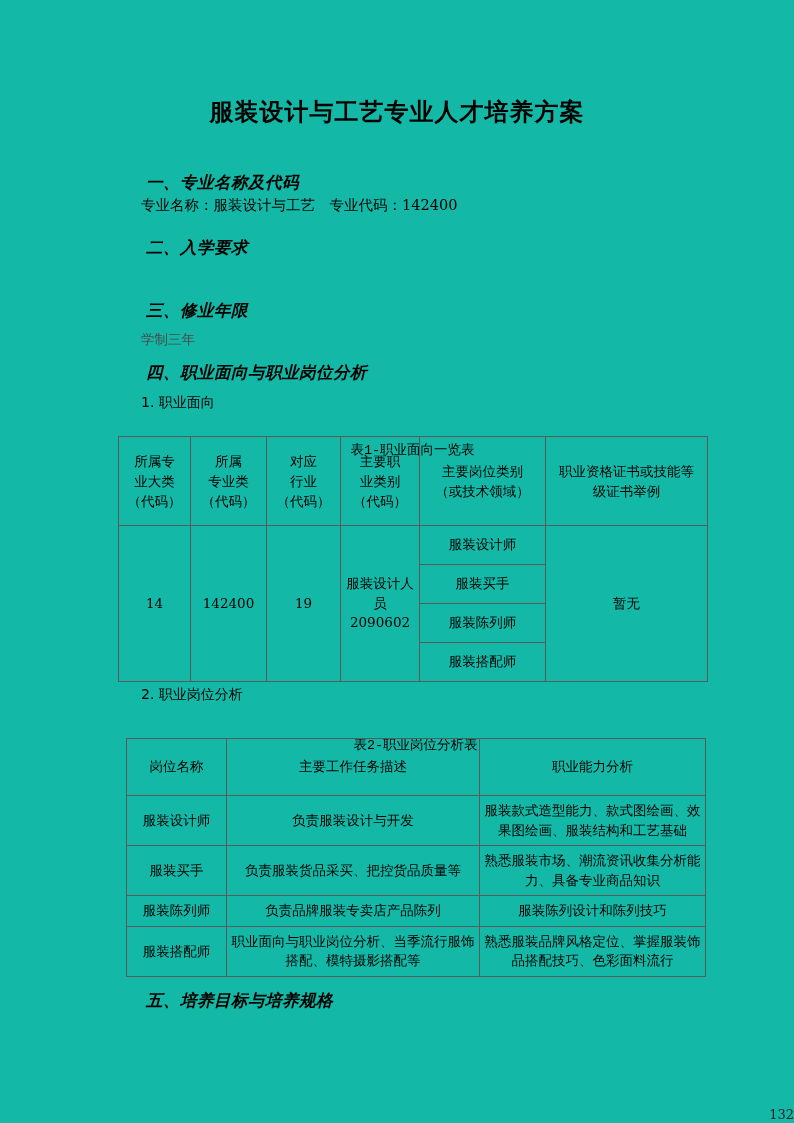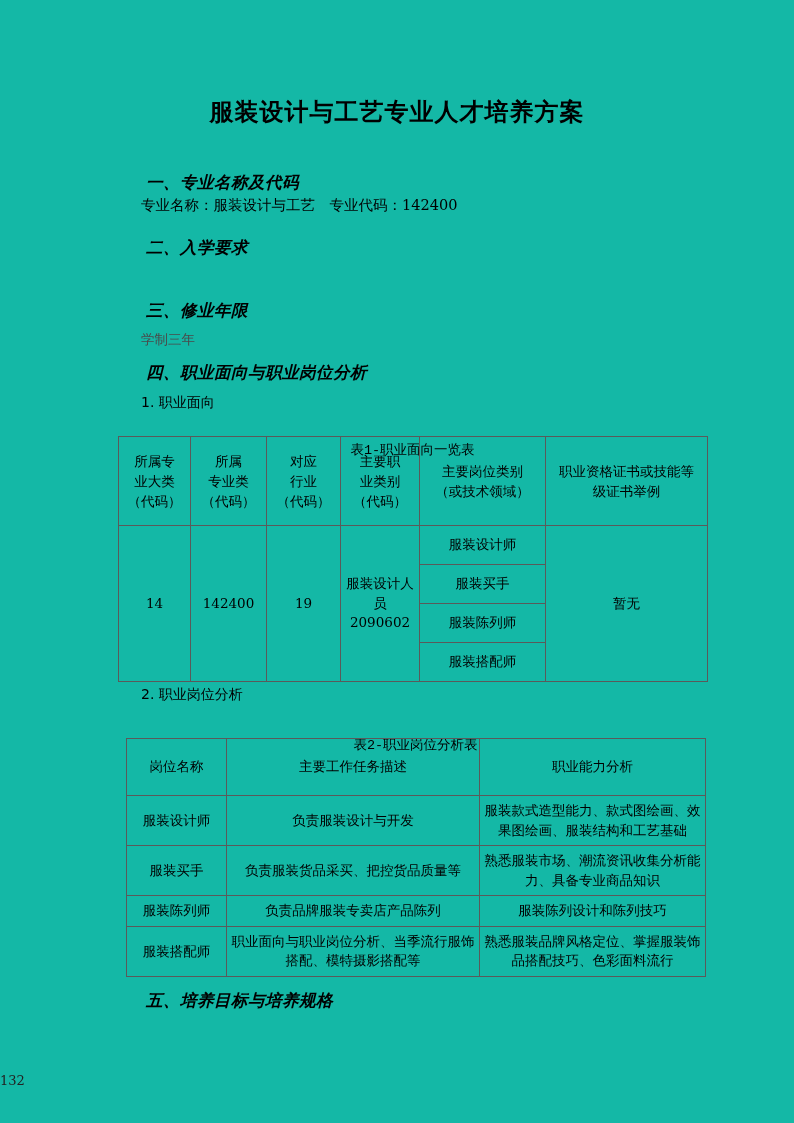--- a/index.html
+++ b/index.html
@@ -106,24 +106,24 @@
   }
   #table2 td {
     padding: 5px 4px;
   }
   #table2 td.r1 {
     height: 46px;
     margin-left: 34px;
   }
   .page-number {
     position: absolute;
-    top: 1073px;
+    top: 1107px;
     left: 0;
     width: 794px;
-    text-align: left;
+    text-align: right;
     font-size: 13px;
     font-family: "DejaVu Serif", "Liberation Serif", serif;
     color: #222;
   }
 </style>
 </head>
 <body>
 
 <div class="page">
 

